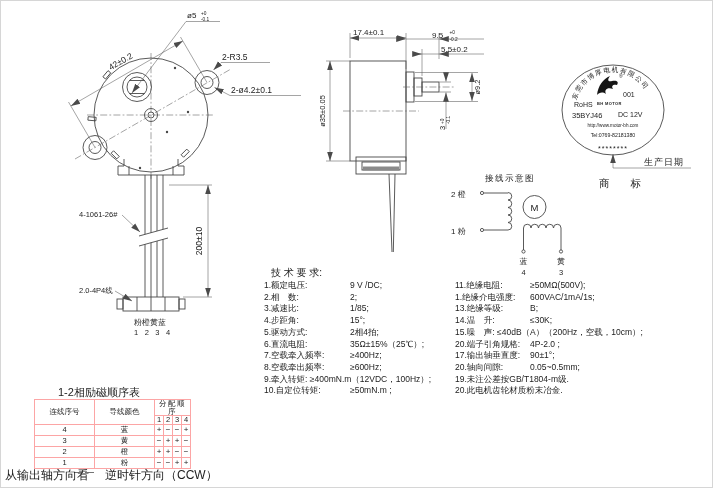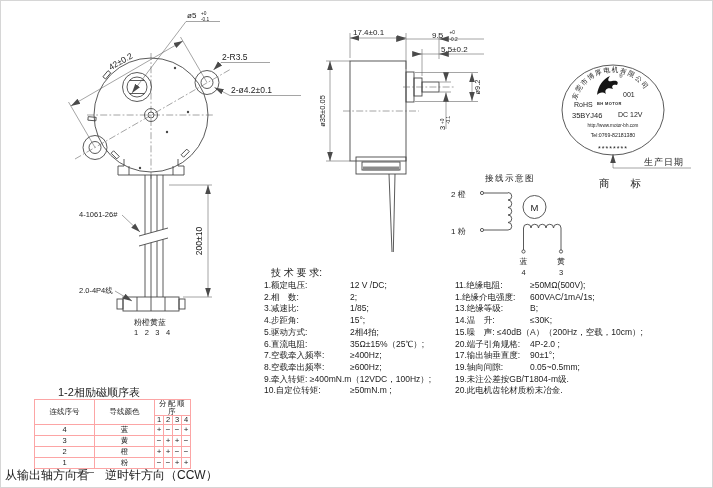--- a/index.html
+++ b/index.html
@@ -213,39 +213,39 @@
     <text x="612" y="136" text-anchor="middle" font-size="5.2">Tel:0769-82181380</text>
     <text x="612" y="149.5" text-anchor="middle" font-size="7" letter-spacing="1">********</text>
     <text x="643" y="164" font-size="9" letter-spacing="1">生产日期</text>
     <text x="598" y="186" font-size="10.5">商　　标</text>
   </g>
 </svg>
 
 <div>
   <div class="ovl" style="left:270px;top:265px;font-size:10px;">技 术 要 求:</div>
 
-  <div class="tr-row lcol" style="left:263px;top:279px"><span class="lab">1.额定电压:</span><span>12 V /DC;</span></div>
+  <div class="tr-row lcol" style="left:263px;top:279px"><span class="lab">1.额定电压:</span><span>9 V /DC;</span></div>
   <div class="tr-row lcol" style="left:263px;top:291px"><span class="lab">2.相　数:</span><span>2;</span></div>
   <div class="tr-row lcol" style="left:263px;top:302px"><span class="lab">3.减速比:</span><span>1/85;</span></div>
   <div class="tr-row lcol" style="left:263px;top:314px"><span class="lab">4.步距角:</span><span>15°;</span></div>
   <div class="tr-row lcol" style="left:263px;top:326px"><span class="lab">5.驱动方式:</span><span>2相4拍;</span></div>
   <div class="tr-row lcol" style="left:263px;top:338px"><span class="lab">6.直流电阻:</span><span>35Ω±15%（25℃）;</span></div>
   <div class="tr-row lcol" style="left:263px;top:349px"><span class="lab">7.空载牵入频率:</span><span>≥400Hz;</span></div>
   <div class="tr-row lcol" style="left:263px;top:361px"><span class="lab">8.空载牵出频率:</span><span>≥600Hz;</span></div>
   <div class="tr-row lcol" style="left:263px;top:373px"><span class="lab">9.牵入转矩: ≥400mN.m（12VDC，100Hz）;</span><span></span></div>
   <div class="tr-row lcol" style="left:263px;top:384px"><span class="lab">10.自定位转矩:</span><span>≥50mN.m ;</span></div>
 
   <div class="tr-row rcol" style="left:454px;top:279px"><span class="lab">11.绝缘电阻:</span><span>≥50MΩ(500V);</span></div>
   <div class="tr-row rcol" style="left:454px;top:291px"><span class="lab">1.绝缘介电强度:</span><span>600VAC/1mA/1s;</span></div>
   <div class="tr-row rcol" style="left:454px;top:302px"><span class="lab">13.绝缘等级:</span><span>B;</span></div>
   <div class="tr-row rcol" style="left:454px;top:314px"><span class="lab">14.温　升:</span><span>≤30K;</span></div>
   <div class="tr-row rcol" style="left:454px;top:326px"><span class="lab">15.噪　声: ≤40dB（A）（200Hz，空载，10cm）;</span><span></span></div>
   <div class="tr-row rcol" style="left:454px;top:338px"><span class="lab">20.端子引角规格:</span><span>4P-2.0 ;</span></div>
   <div class="tr-row rcol" style="left:454px;top:349px"><span class="lab">17.输出轴垂直度:</span><span>90±1°;</span></div>
-  <div class="tr-row rcol" style="left:454px;top:361px"><span class="lab">19.轴向间隙:</span><span>0.05~0.5mm;</span></div>
+  <div class="tr-row rcol" style="left:454px;top:361px"><span class="lab">20.轴向间隙:</span><span>0.05~0.5mm;</span></div>
   <div class="tr-row rcol" style="left:454px;top:373px"><span class="lab">19.未注公差按GB/T1804-m级.</span><span></span></div>
   <div class="tr-row rcol" style="left:454px;top:384px"><span class="lab">20.此电机齿轮材质粉末冶金.</span><span></span></div>
 </div>
 
 <div class="ovl" style="left:57px;top:384px;font-size:11px;">1-2相励磁顺序表</div>
 <table id="exc">
   <colgroup>
         <col style="width:60px">
         <col style="width:60px">
         <col style="width:9px">

